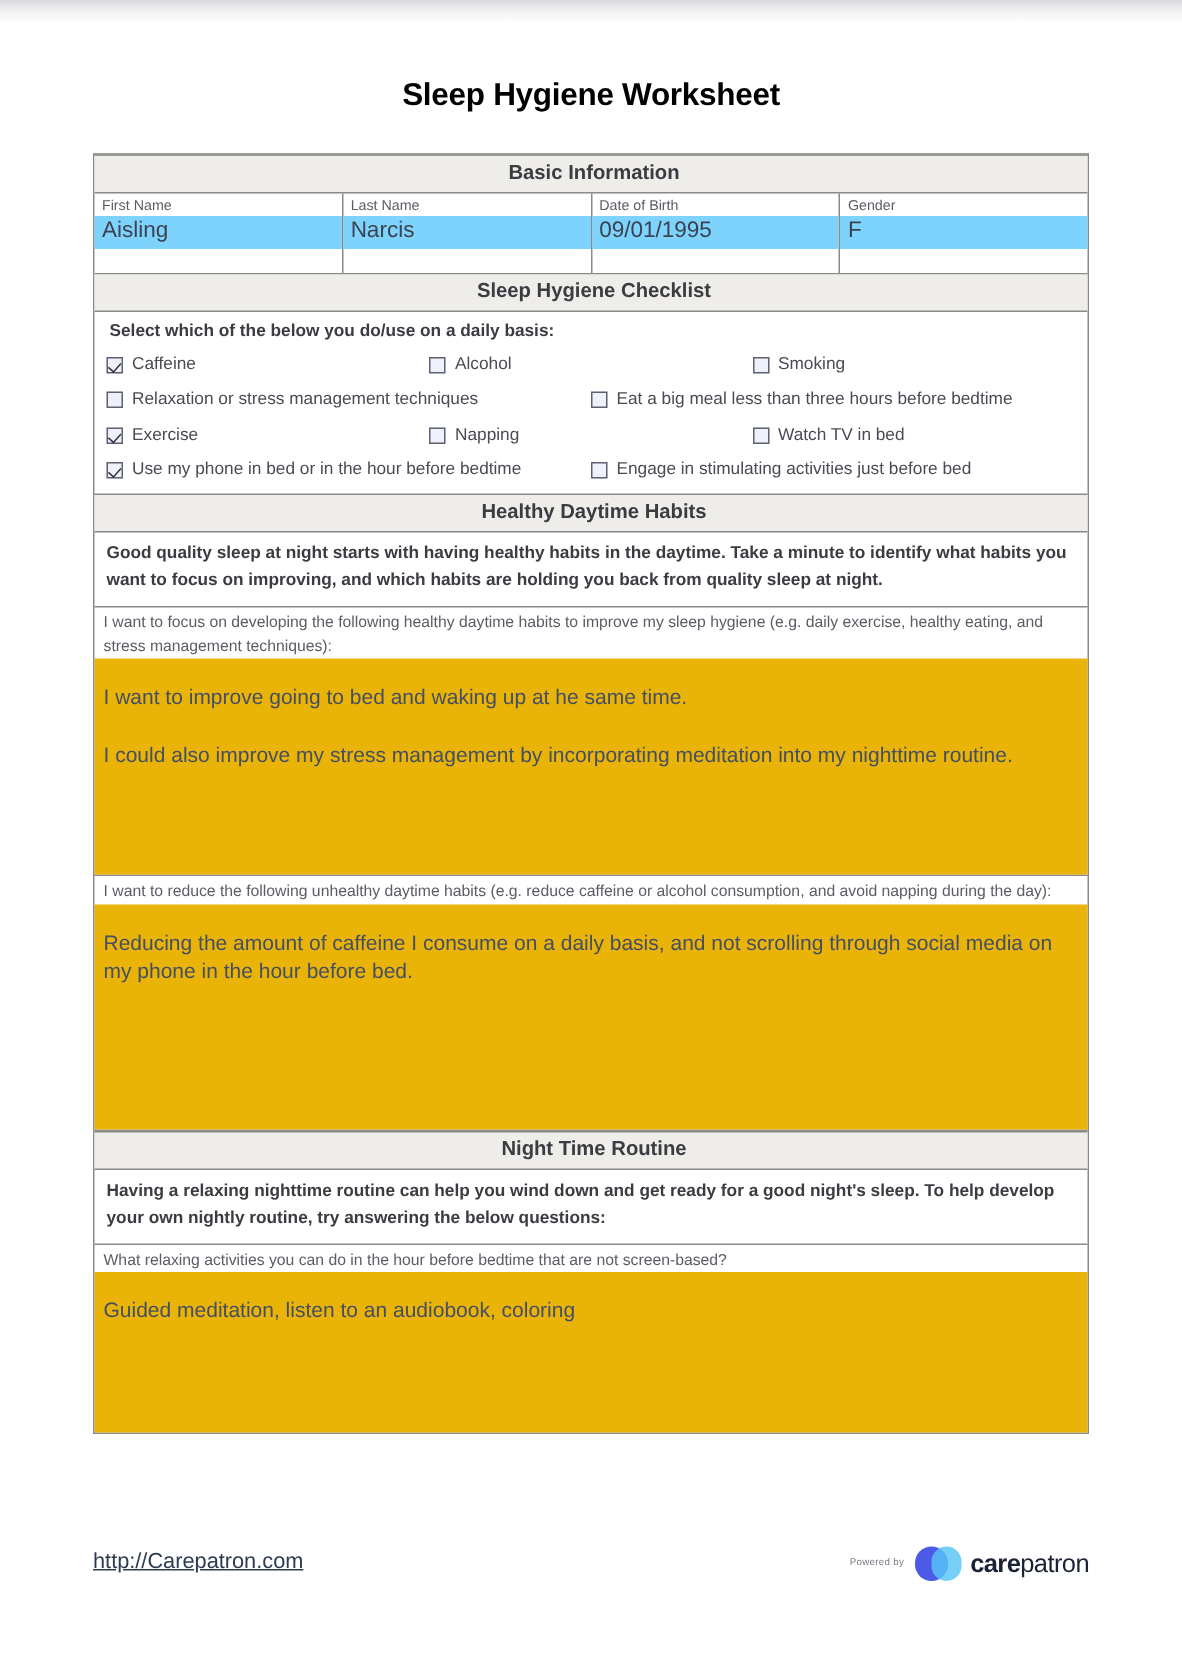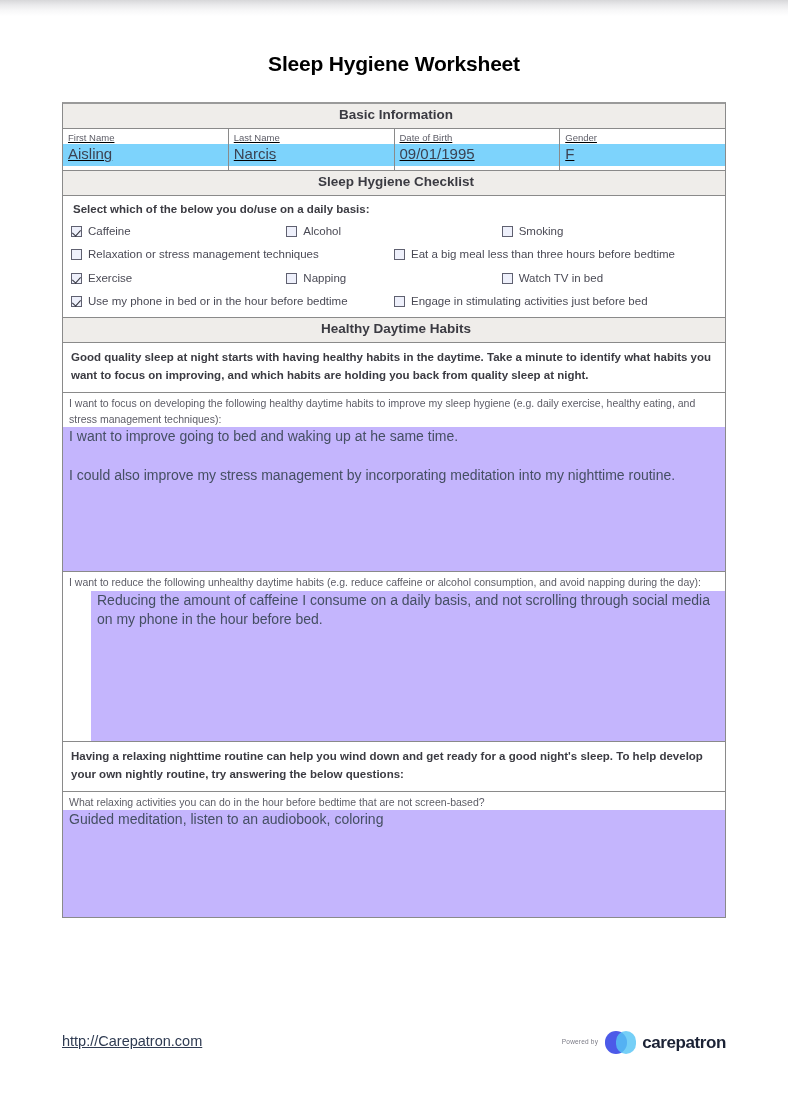--- a/index.html
+++ b/index.html
@@ -47,22 +47,21 @@
     padding: 4px 0 5px 4px;
     line-height: 1.1;
   }
   .section-head.topless { border-top: 1px solid #8a8a8a; }
 
   
   .info-row { display: flex; border-bottom: 1px solid #8a8a8a; }
   .info-cell {
     flex: 1 1 0;
     border-right: 1px solid #8a8a8a;
-    padding: 3px 0 4px 0;
-    text-decoration: underline;
+    padding: 3px 0 16px 0;
   }
   .info-cell:last-child { border-right: none; }
   .info-label {
     font-size: 9.5px;
     color: #5c5c66;
     padding: 0 0 1px 5px;
     line-height: 1.2;
   }
   .info-value {
     background: #7dd3fc;
@@ -125,30 +124,30 @@
 
   .qblock { border-bottom: 1px solid #8a8a8a; position: relative; }
   .qblock:last-child { border-bottom: none; }
   .q-label {
     font-size: 10.5px;
     color: #5c5c66;
     line-height: 1.5;
     padding: 3px 12px 0 6px;
   }
   .answer {
-    background: #c4b5fd;
+    background: #eab308;
     font-size: 14px;
     color: #454f63;
     line-height: 1.37;
-    padding: 0 8px 6px 6px;
+    padding: 16px 8px 6px 6px;
     white-space: pre-wrap;
   }
 
   .fill-1 { height: 144px; }
-  .fill-2 { height: 150px; margin-left: 28px; }
+  .fill-2 { height: 150px; }
   .fill-3 { height: 107px; }
 
   
   .footer {
     position: absolute;
     left: 62px; top: 1030px;
     width: 664px;
     height: 32px;
   }
   .footer-url {
@@ -186,21 +185,21 @@
     background: #57c4f5;
     border-radius: 10px 10px 10px 10px;
     opacity: 0.82;
   }
   .logo-word {
     font-size: 17px;
     color: #1b2235;
     letter-spacing: -0.4px;
   }
   .logo-word b { font-weight: bold; }
-  .logo-word span { font-weight: bold; }
+  .logo-word span { font-weight: normal; }
 </style>
 </head>
 <body>
 
 <div class="page-top-shadow"></div>
 
 <div class="doc-title">Sleep Hygiene Worksheet</div>
 
 <div class="form">
 
@@ -287,20 +286,21 @@
     <div class="answer fill-1">I want to improve going to bed and waking up at he same time.
 
 I could also improve my stress management by incorporating meditation into my nighttime routine.</div>
   </div>
 
   <div class="qblock">
     <div class="q-label">I want to reduce the following unhealthy daytime habits (e.g. reduce caffeine or alcohol consumption, and avoid napping during the day):</div>
     <div class="answer fill-2">Reducing the amount of caffeine I consume on a daily basis, and not scrolling through social media on my phone in the hour before bed.</div>
   </div>
 
+  <div class="section-head topless">Night Time Routine</div>
   <div class="bold-note">Having a relaxing nighttime routine can help you wind down and get ready for a good night's sleep. To help develop your own nightly routine, try answering the below questions:</div>
 
   <div class="qblock">
     <div class="q-label">What relaxing activities you can do in the hour before bedtime that are not screen-based?</div>
     <div class="answer fill-3">Guided meditation, listen to an audiobook, coloring</div>
   </div>
 
 </div>
 
 <div class="footer">

